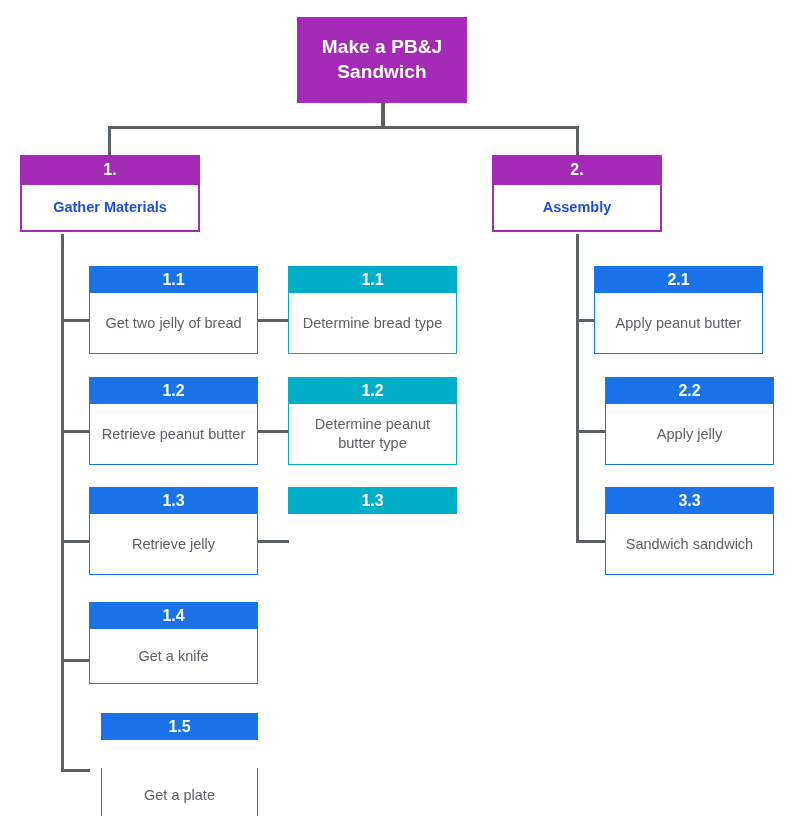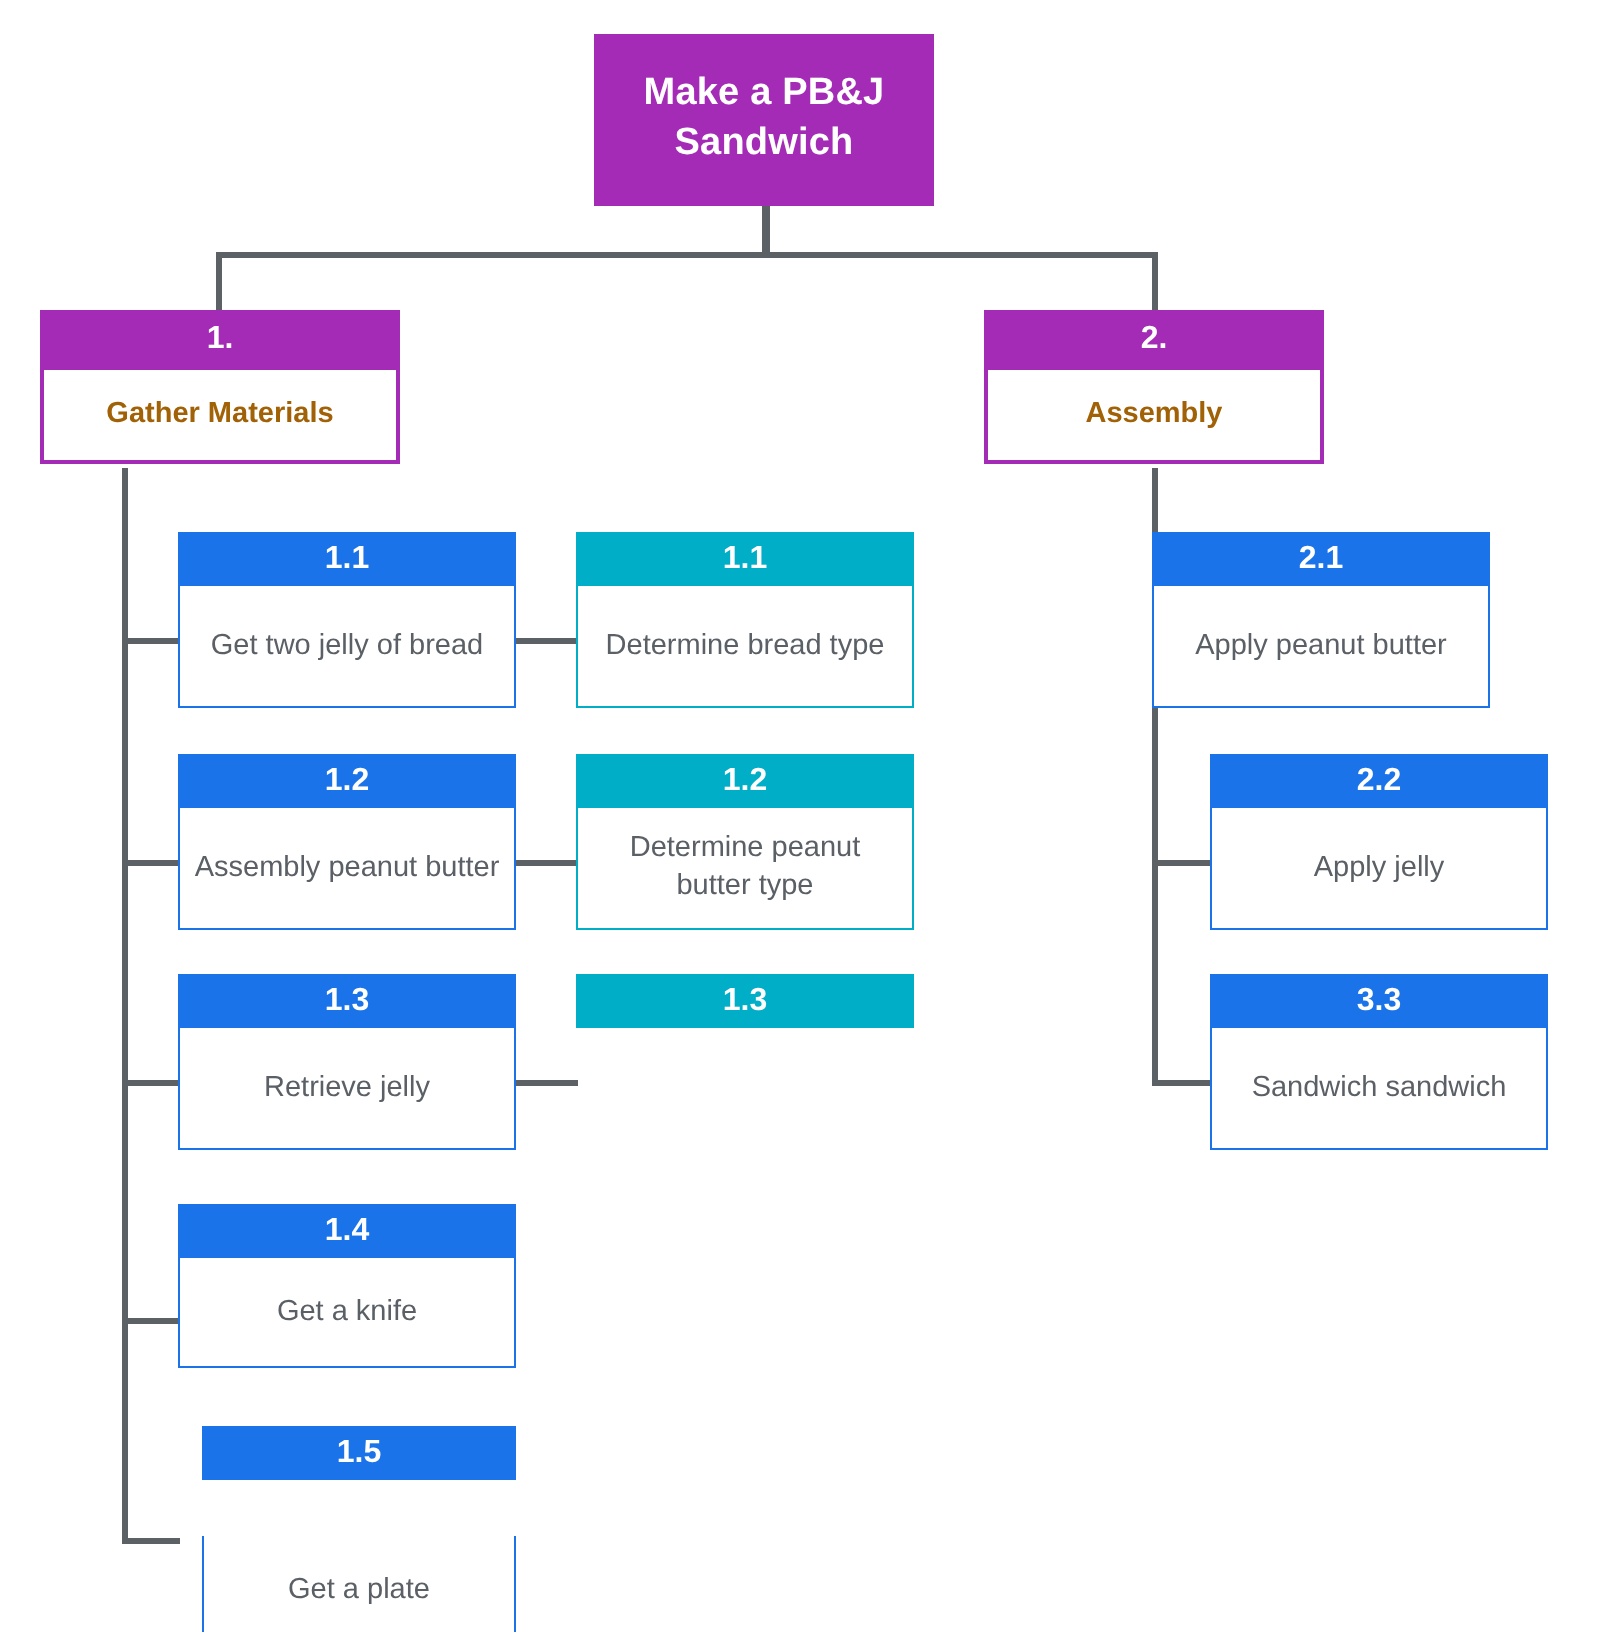--- a/index.html
+++ b/index.html
@@ -77,21 +77,21 @@
     background: #a32bb5;
     height: 30px;
     font-size: 16px;
   }
   .node.lvl1 .body {
     height: 47px;
     border: 2px solid #a32bb5;
     border-top: none;
     font-size: 14.5px;
     font-weight: bold;
-    color: #a16207;
+    color: #1d4ed8;
   }
 
   
   .node.blue .hdr {
     background: #1a73e8;
     height: 27px;
     font-size: 16px;
   }
   .node.blue .body {
     border: 1.5px solid #1a73e8;
@@ -146,21 +146,21 @@
     <div class="body">Gather Materials</div>
   </div>
 
   <div class="node blue" style="left:89px; top:266px; width:169px; height:88px;">
     <div class="hdr">1.1</div>
     <div class="body" style="height:61px;">Get two jelly of bread</div>
   </div>
 
   <div class="node blue" style="left:89px; top:377px; width:169px; height:88px;">
     <div class="hdr">1.2</div>
-    <div class="body" style="height:61px;">Assembly peanut butter</div>
+    <div class="body" style="height:61px;">Retrieve peanut butter</div>
   </div>
 
   <div class="node blue" style="left:89px; top:487px; width:169px; height:88px;">
     <div class="hdr">1.3</div>
     <div class="body" style="height:61px;">Retrieve jelly</div>
   </div>
 
   <div class="node blue" style="left:89px; top:602px; width:169px; height:82px;">
     <div class="hdr">1.4</div>
     <div class="body" style="height:55px;">Get a knife</div>
@@ -183,21 +183,21 @@
 
   <div class="node teal" style="left:288px; top:487px; width:169px; height:88px;">
     <div class="hdr">1.3</div>
   </div>
 
   <div class="node lvl1" style="left:492px; top:155px; width:170px; height:79px;">
     <div class="hdr">2.</div>
     <div class="body">Assembly</div>
   </div>
 
-  <div class="node blue" style="left:576px; top:266px; width:169px; height:88px;">
+  <div class="node blue" style="left:594px; top:266px; width:169px; height:88px;">
     <div class="hdr">2.1</div>
     <div class="body" style="height:61px;">Apply peanut butter</div>
   </div>
 
   <div class="node blue" style="left:605px; top:377px; width:169px; height:108px;">
     <div class="hdr">2.2</div>
     <div class="body" style="height:61px;">Apply jelly</div>
   </div>
 
   <div class="node blue" style="left:605px; top:487px; width:169px; height:88px;">

